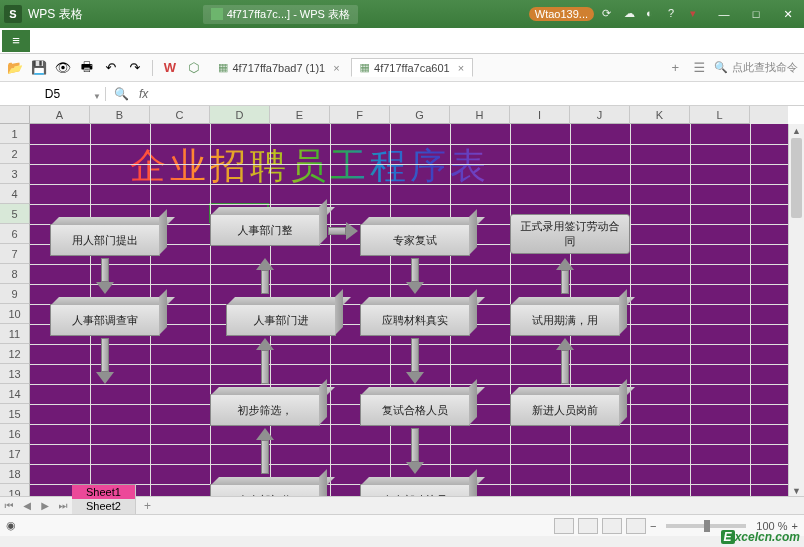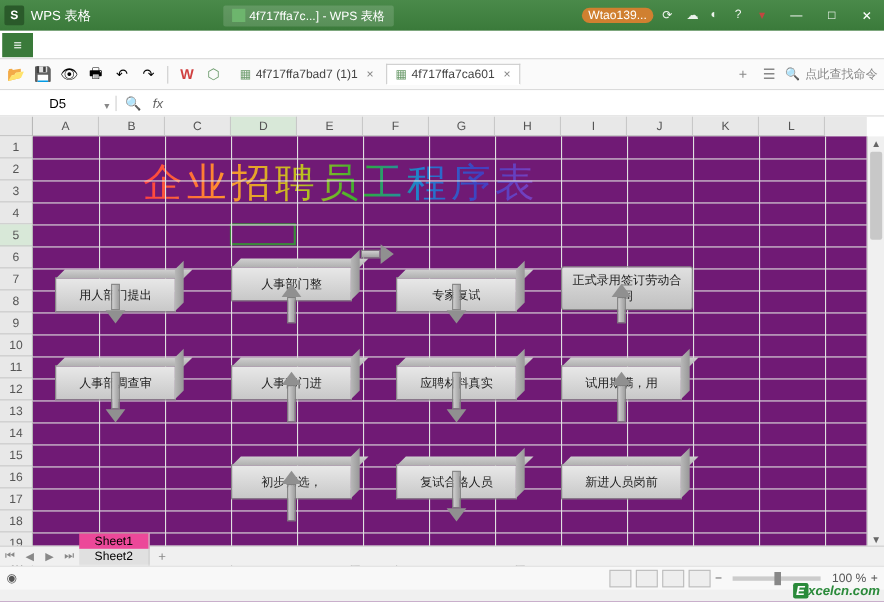--- a/index.html
+++ b/index.html
@@ -51,21 +51,21 @@
 .vscroll { position: absolute; right: 0; top: 18px; bottom: 16px; width: 16px; background: #f0f0f0; border-left: 1px solid #ccc; }
 .vscroll .thumb { position: absolute; left: 2px; right: 2px; top: 14px; height: 80px; background: #c8c8c8; border-radius: 2px; }
 .vscroll .arrow { position: absolute; left: 0; right: 0; height: 14px; text-align: center; font-size: 9px; color: #666; line-height: 14px; }
 .hscroll { position: absolute; left: 30px; right: 16px; bottom: 0; height: 16px; background: #f0f0f0; border-top: 1px solid #ccc; }
 .hscroll .thumb { position: absolute; top: 2px; bottom: 2px; left: 14px; width: 200px; background: #c8c8c8; border-radius: 2px; }
 
 .big-title { position: absolute; left: 100px; top: 18px; font-size: 36px; font-weight: normal; letter-spacing: 4px;
   background: linear-gradient(90deg, #ff4040 0%, #ff9030 20%, #c0c020 40%, #30b030 55%, #2080d0 70%, #4040c0 85%, #8040c0 100%);
   -webkit-background-clip: text; background-clip: text; color: transparent; font-family: "SimSun", serif; }
 
-.fc-node { position: absolute; margin-top: 28px; }
+.fc-node { position: absolute; }
 .fc-3d { background: linear-gradient(#e8e8e8, #c8c8c8); border: 1px solid #888; display: flex; align-items: center; justify-content: center; font-size: 11px; color: #222; text-align: center; padding: 2px 4px; }
 .fc-3d::before { content: ""; position: absolute; left: 0; right: -8px; top: -8px; height: 8px; background: linear-gradient(#d0d0d0, #b0b0b0); transform: skewX(-45deg); transform-origin: bottom left; }
 .fc-3d::after { content: ""; position: absolute; top: -8px; bottom: 0; right: -8px; width: 8px; background: linear-gradient(90deg, #b8b8b8, #989898); transform: skewY(-45deg); transform-origin: top left; }
 .fc-flat { background: linear-gradient(#e0e0e0, #c0c0c0); border: 1px solid #888; border-radius: 3px; display: flex; align-items: center; justify-content: center; font-size: 11px; color: #222; text-align: center; padding: 4px 6px; }
 
 .arrow-v { position: absolute; width: 18px; display: flex; flex-direction: column; align-items: center; }
 .arrow-v .shaft { width: 8px; flex: 1; background: linear-gradient(90deg, #d0d0d0, #a0a0a0); border: 1px solid #808080; }
 .arrow-v .head-down { width: 0; height: 0; border-left: 9px solid transparent; border-right: 9px solid transparent; border-top: 12px solid #909090; }
 .arrow-v .head-up { width: 0; height: 0; border-left: 9px solid transparent; border-right: 9px solid transparent; border-bottom: 12px solid #909090; }
 .arrow-h { position: absolute; height: 18px; display: flex; align-items: center; }
@@ -237,21 +237,21 @@
       <div class="fc-node fc-3d" style="left: 20px; top: 180px; width: 110px; height: 32px;">人事部调查审</div>
       <div class="arrow-v" style="left: 66px; top: 214px; height: 46px;">
         <div class="shaft" style="flex:1"></div>
         <div class="head-down"></div>
       </div>
       <div class="fc-node fc-3d" style="left: 180px; top: 90px; width: 110px; height: 32px;">人事部门整</div>
       <div class="arrow-v" style="left: 226px; top: 134px; height: 36px;">
         <div class="head-up"></div>
         <div class="shaft" style="flex:1"></div>
       </div>
-      <div class="fc-node fc-3d" style="left: 180px; top: 180px; width: 110px; height: 32px;">人事部门进</div>
+      <div class="fc-node fc-3d" style="left: 196px; top: 180px; width: 110px; height: 32px;">人事部门进</div>
       <div class="arrow-v" style="left: 226px; top: 214px; height: 46px;">
         <div class="head-up"></div>
         <div class="shaft" style="flex:1"></div>
       </div>
       <div class="fc-node fc-3d" style="left: 180px; top: 270px; width: 110px; height: 32px;">初步筛选，</div>
       <div class="arrow-v" style="left: 226px; top: 304px; height: 46px;">
         <div class="head-up"></div>
         <div class="shaft" style="flex:1"></div>
       </div>
       <div class="fc-node fc-3d" style="left: 180px; top: 360px; width: 110px; height: 32px;">人事部门收</div>

